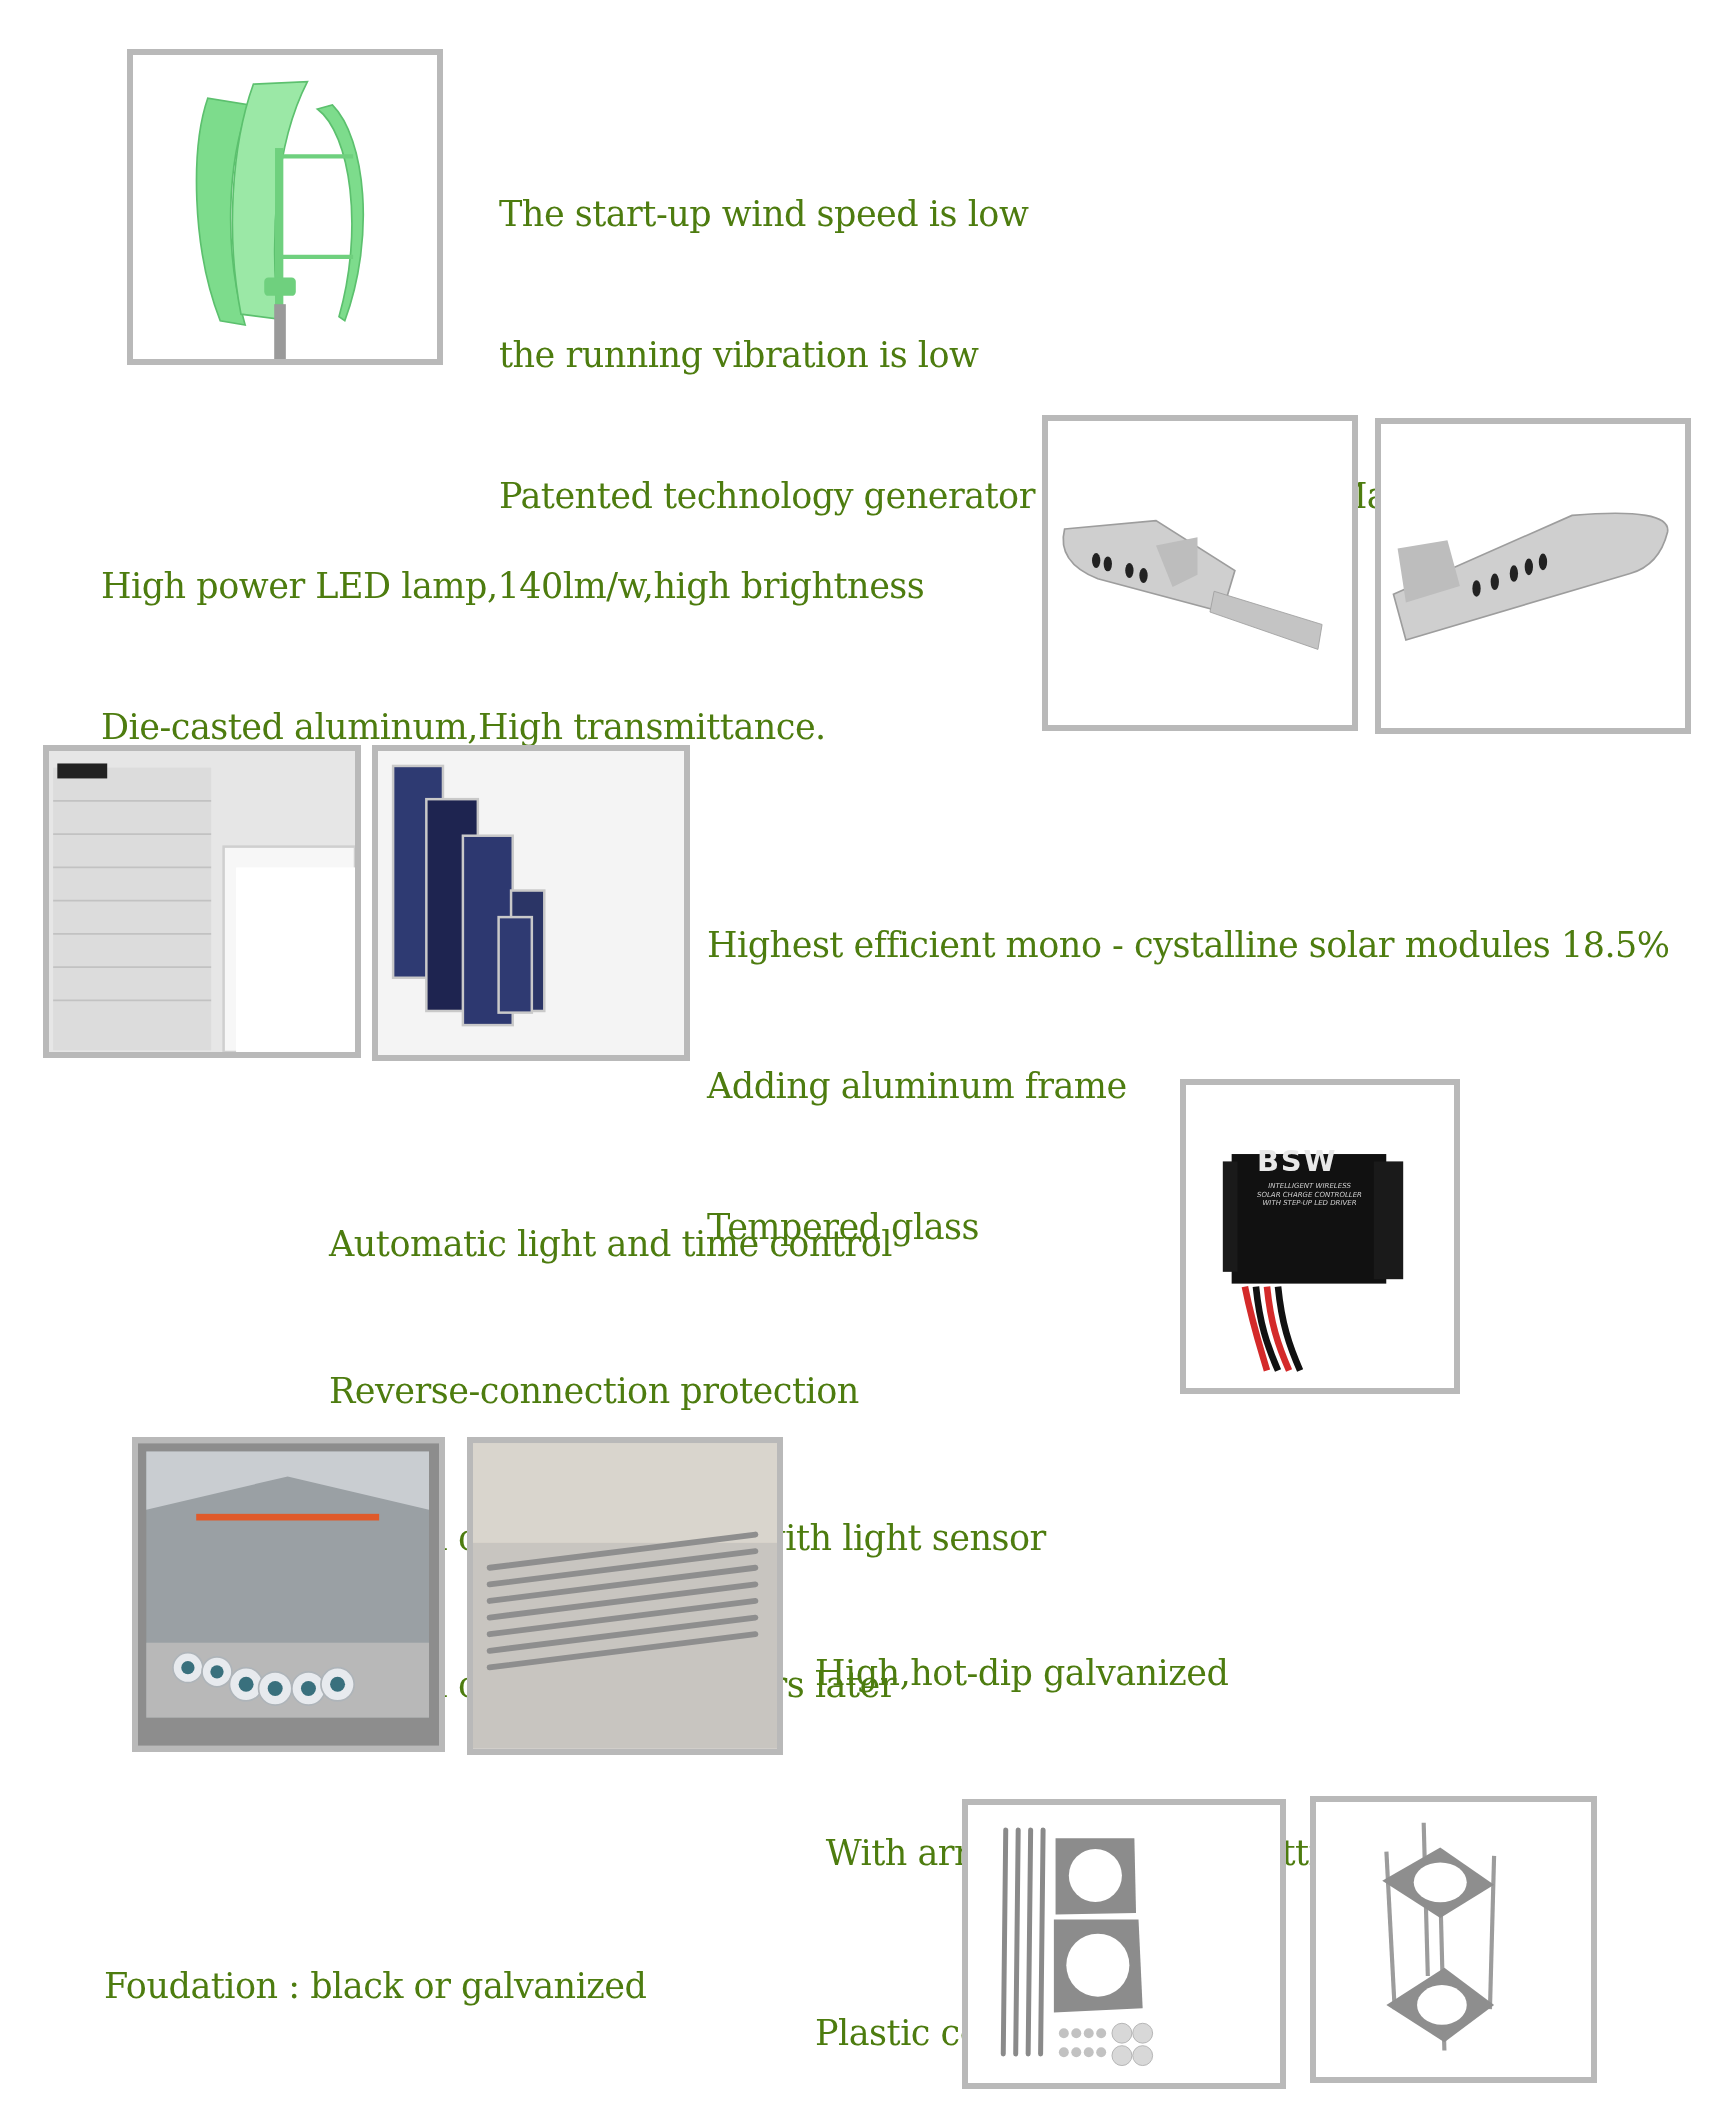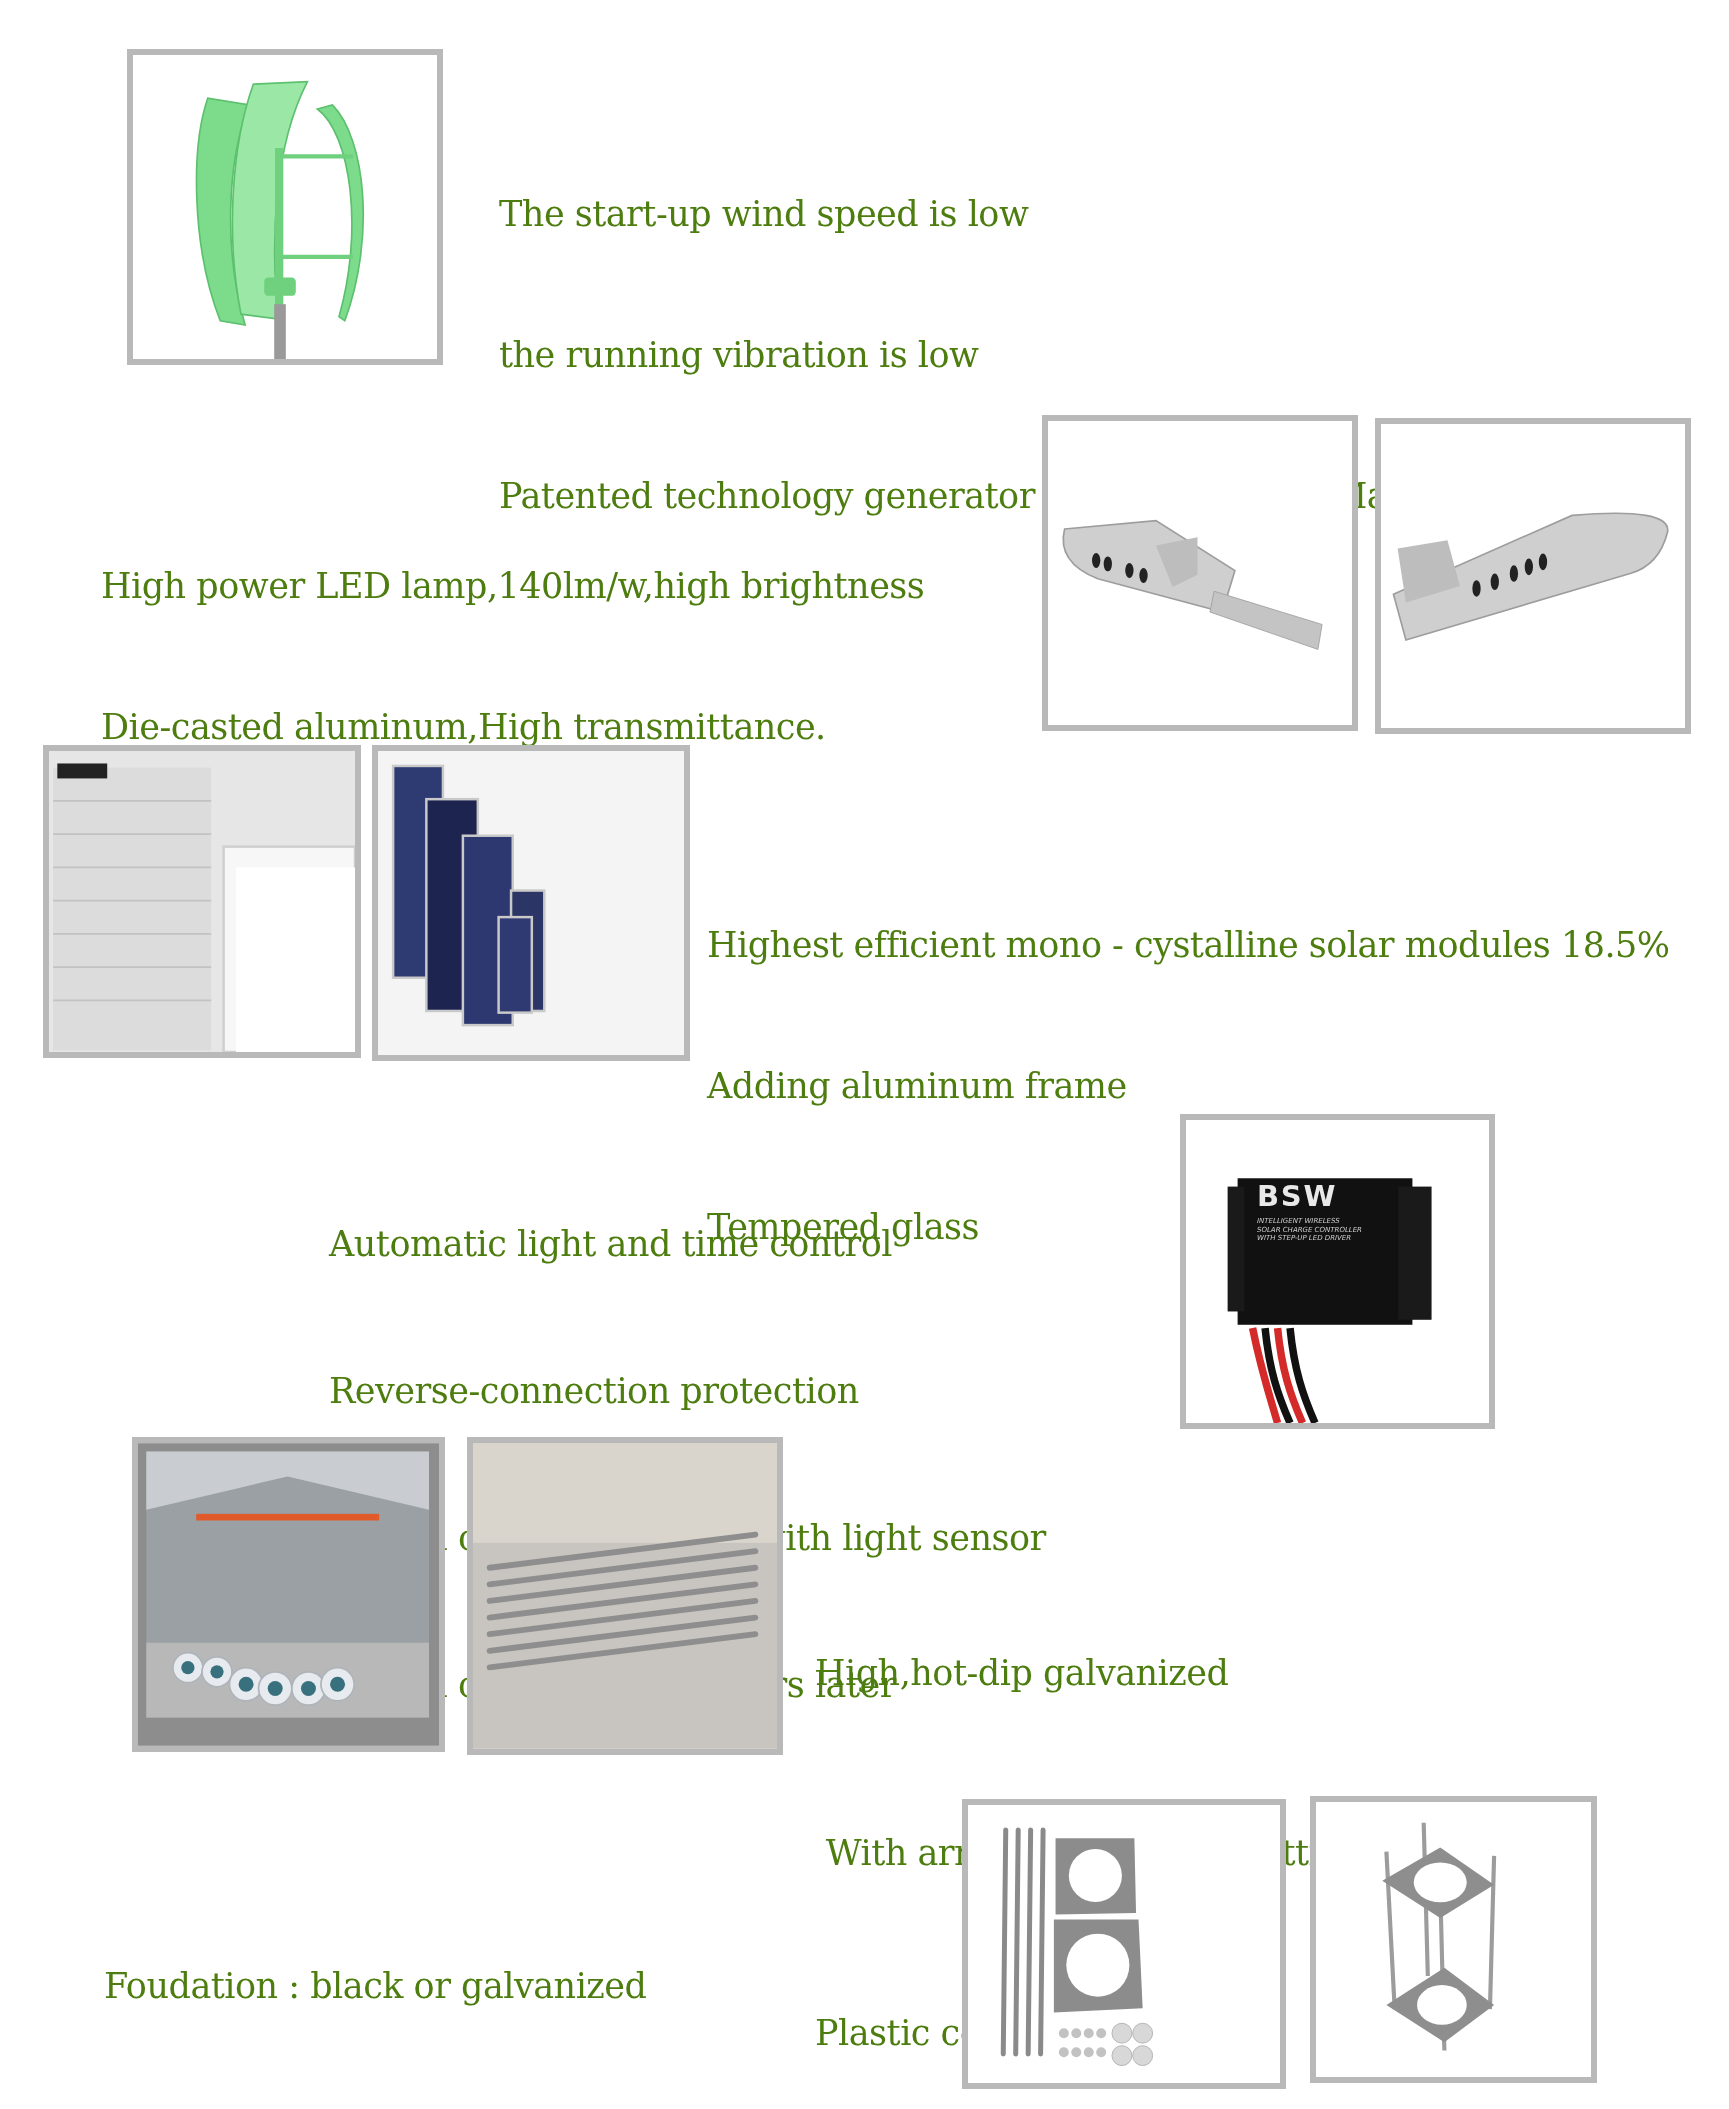--- a/index.html
+++ b/index.html
@@ -92,32 +92,32 @@
   <div>Adding aluminum frame</div>
   <div>Tempered glass</div>
 </div>
 
 <div class="txt right" style="left:329px; top:1122px; width:752px; line-height:49px;">
   <div>Automatic light and time control</div>
   <div>Reverse-connection protection</div>
   <div>Switch on automatically with light sensor</div>
   <div>Switch off after 11-12hours later</div>
 </div>
-<div class="frame" style="left:1180px; top:1114px; width:315px; height:315px;">
+<div class="frame" style="left:1180px; top:1079px; width:280px; height:315px;">
   <svg viewBox="0 0 364 364">
     <rect x="62" y="70" width="210" height="176" fill="#111"></rect>
     <rect x="255" y="80" width="40" height="160" fill="#1a1a1a"></rect>
     <rect x="50" y="80" width="20" height="150" fill="#1a1a1a"></rect>
     <path d="M80 250 C90 300 100 330 110 364" stroke="#d42a2a" stroke-width="9" fill="none"></path>
     <path d="M95 250 C100 300 110 330 125 364" stroke="#111" stroke-width="9" fill="none"></path>
     <path d="M110 250 C115 300 125 330 140 364" stroke="#d42a2a" stroke-width="9" fill="none"></path>
     <path d="M125 250 C130 300 140 330 155 364" stroke="#111" stroke-width="9" fill="none"></path>
   </svg>
   <div style="position:absolute; left:71px; top:59px; font-family:'DejaVu Sans',sans-serif; font-weight:bold; font-size:29px; color:#e8e8e8; letter-spacing:1.7px;">BSW</div>
-  <div style="position:absolute; left:71px; top:97px; font-family:'DejaVu Sans',sans-serif; font-size:7px; line-height:8.6px; color:#cfcfcf; font-style:italic;">
+  <div style="position:absolute; left:71px; top:97px; font-family:'DejaVu Sans',sans-serif; font-size:7px; line-height:8.6px; color:#cfcfcf; font-style:italic;text-align:center;">
     <div>INTELLIGENT WIRELESS</div>
     <div>SOLAR CHARGE CONTROLLER</div>
     <div>WITH STEP-UP LED DRIVER</div>
   </div>
 </div>
 
 <div class="frame" style="left:132px; top:1437px; width:313px; height:315px;">
   <svg viewBox="0 0 362 364">
     <rect width="362" height="364" fill="#8d8d8d"></rect>
     <rect x="10" y="10" width="340" height="320" fill="#9aa0a4"></rect>

